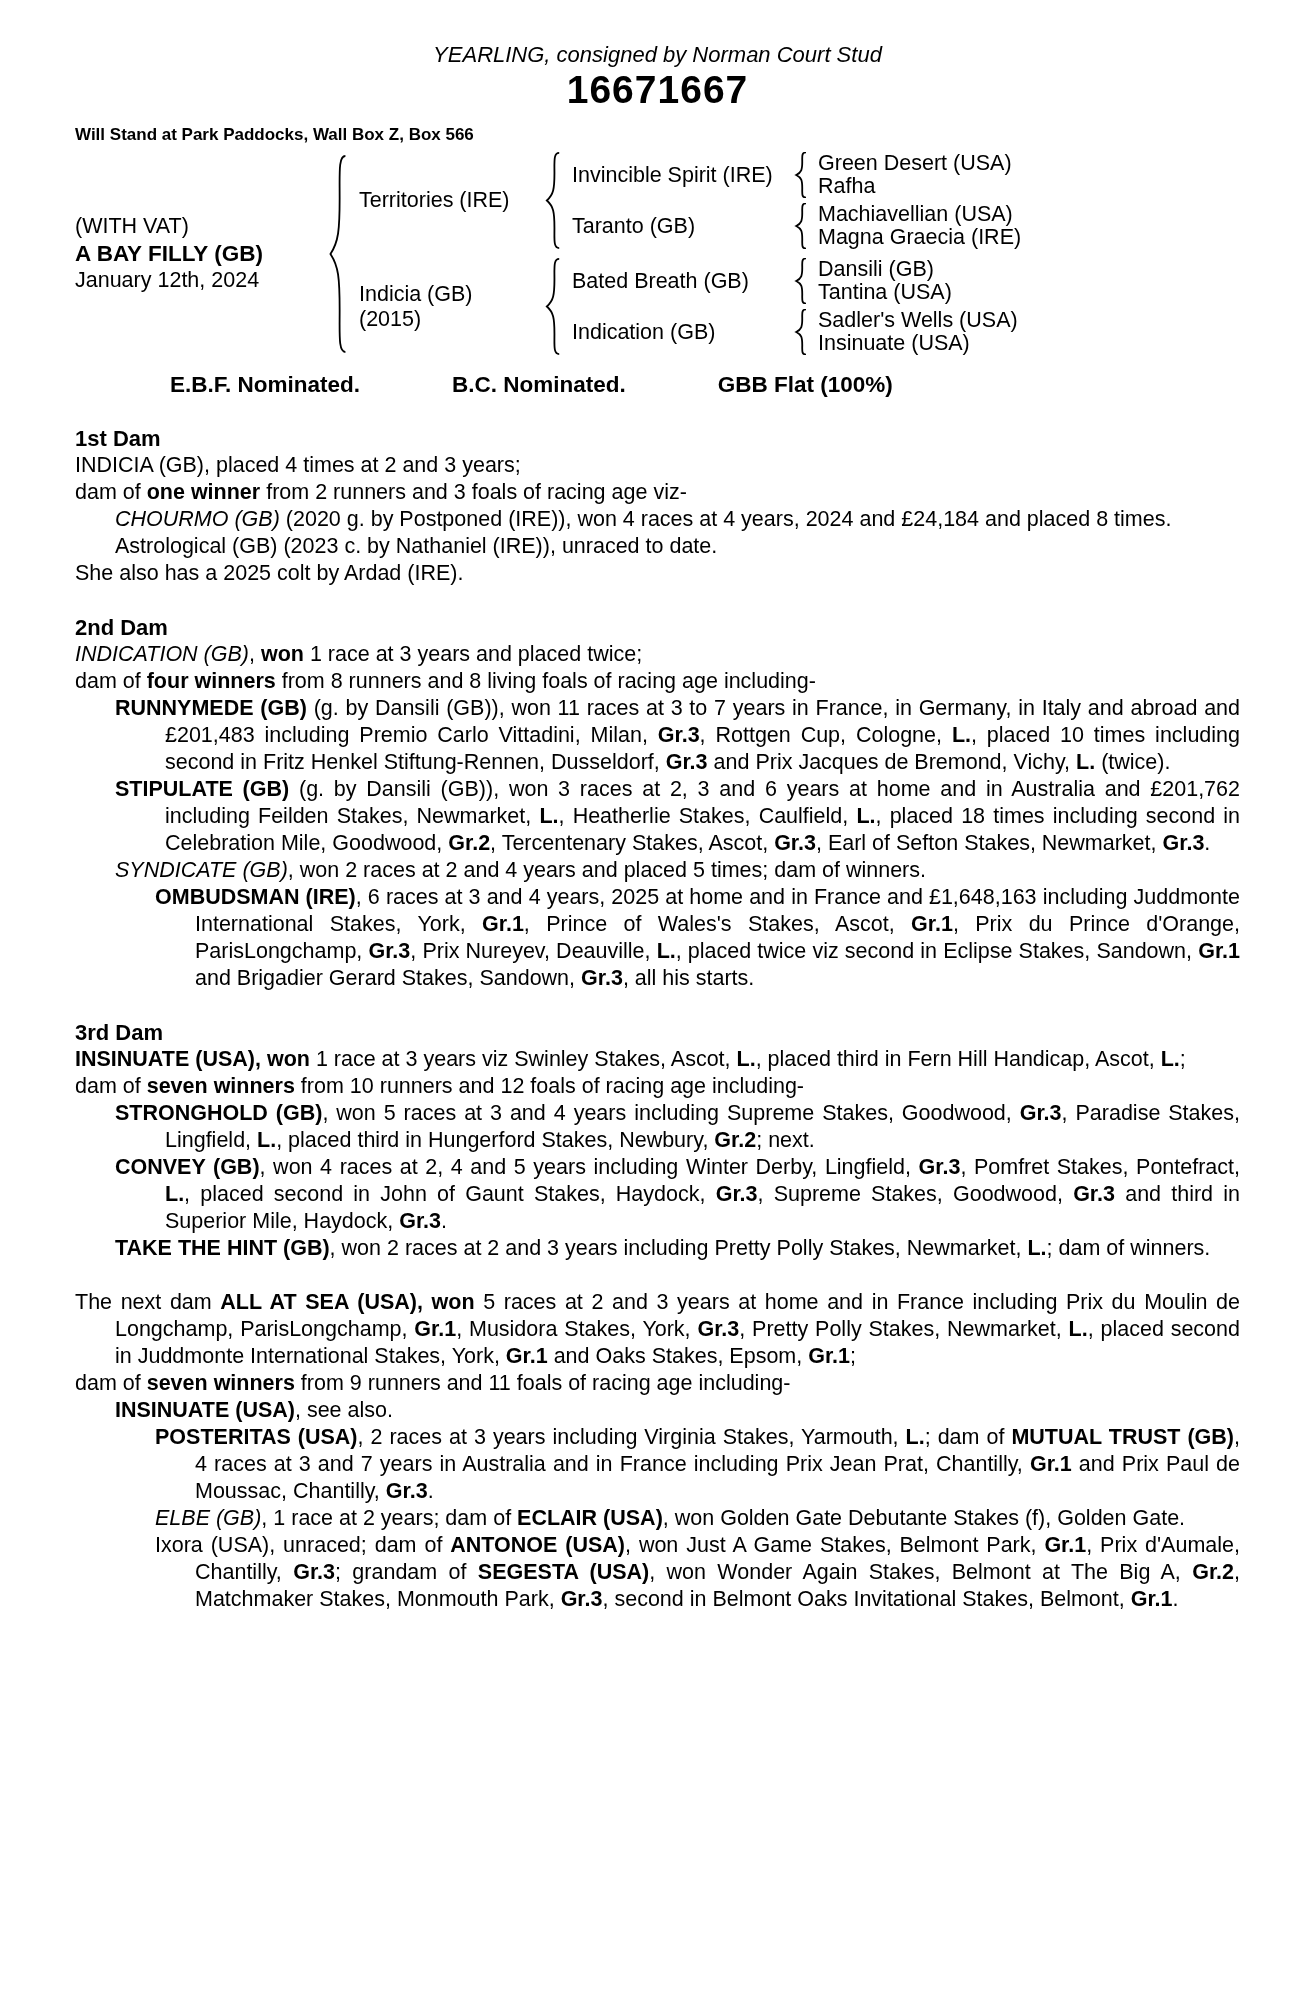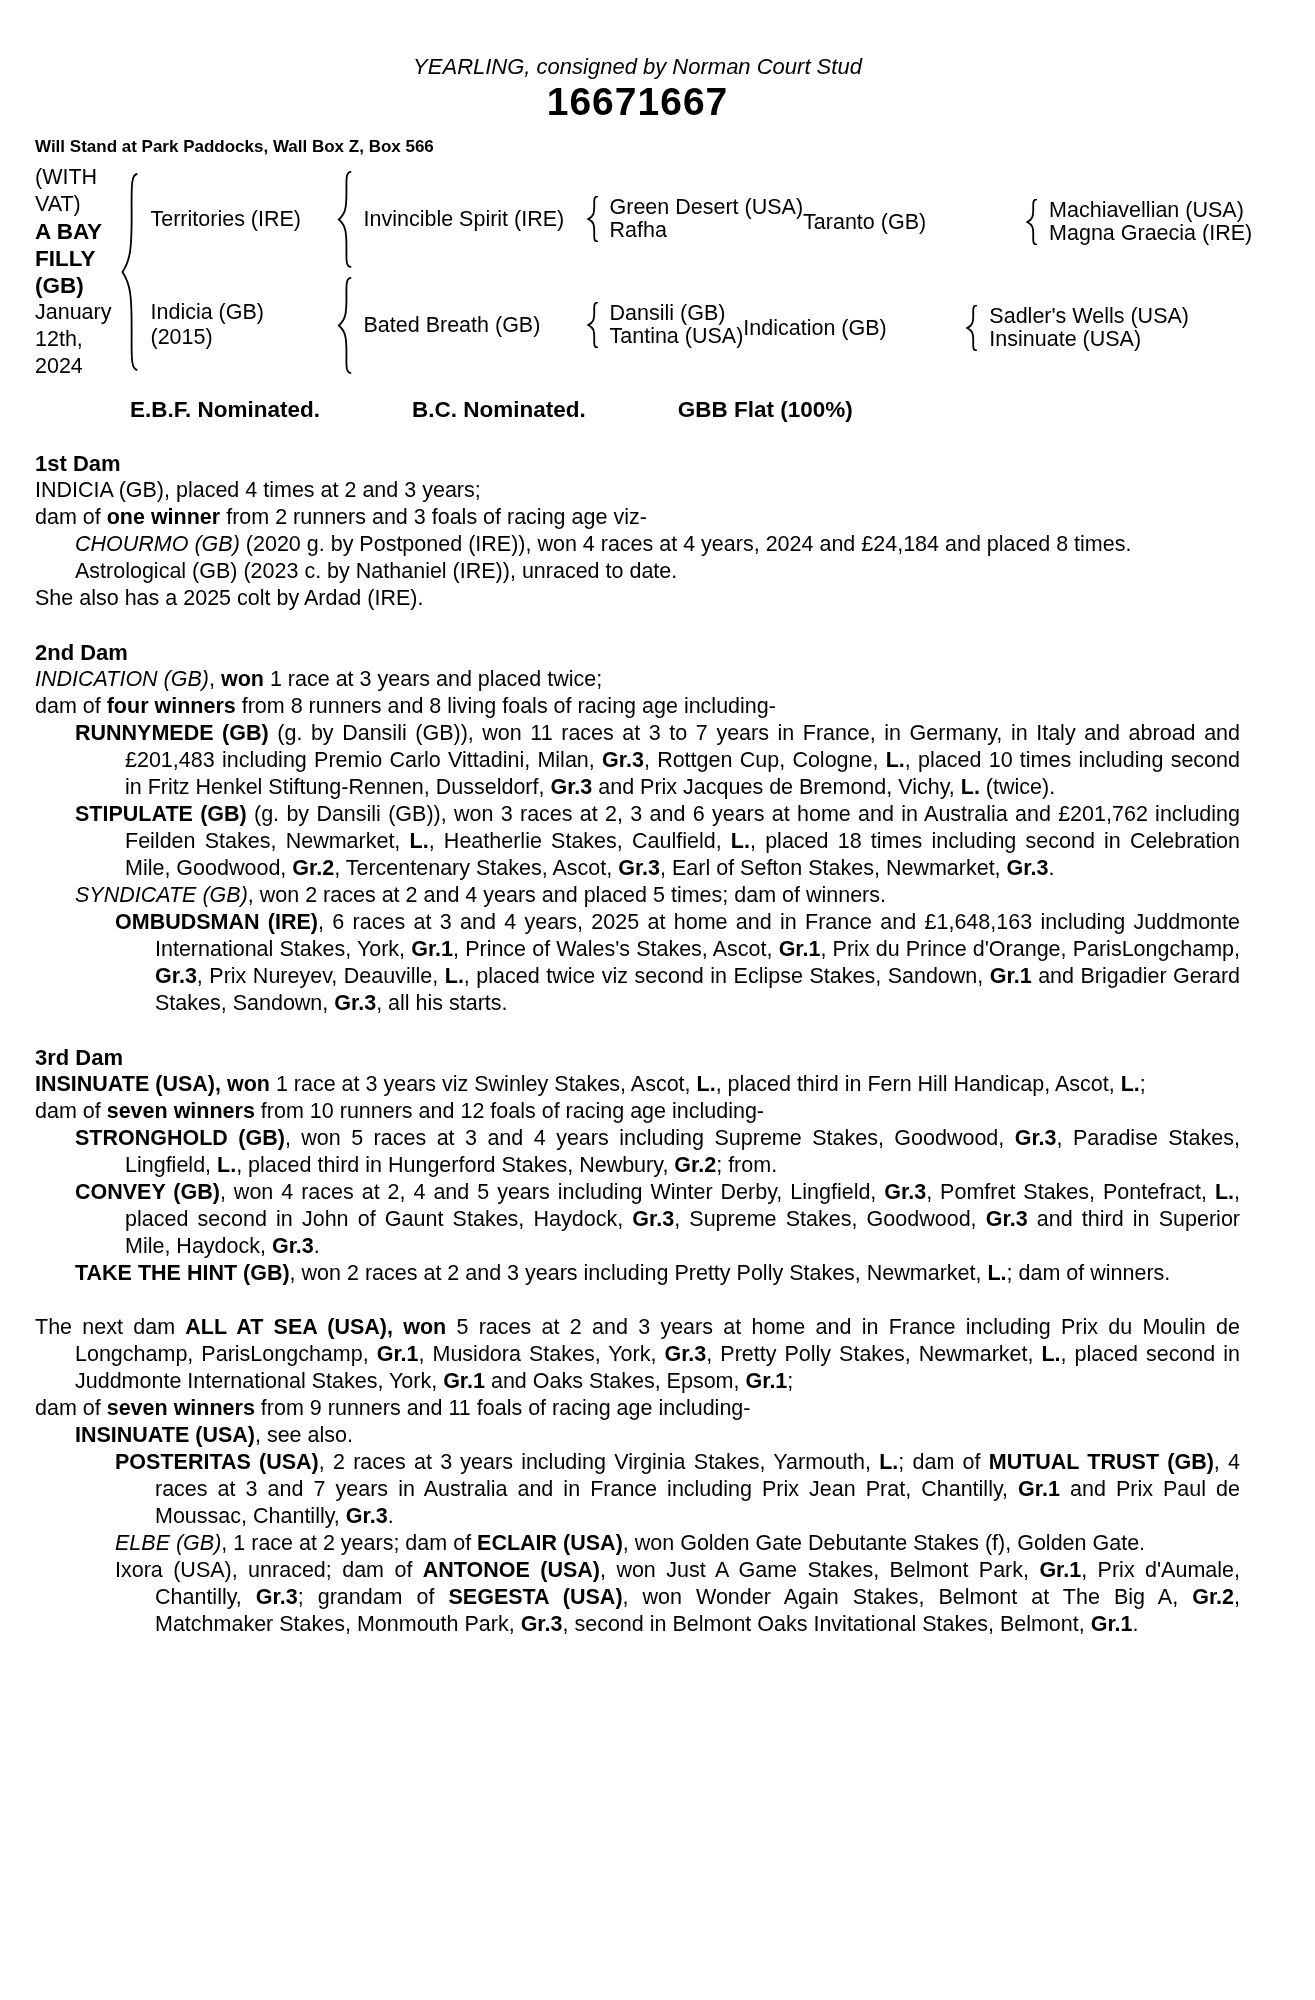--- a/index.html
+++ b/index.html
@@ -1,37 +1,37 @@
 <!DOCTYPE html>
 <html><head>
 <meta charset="utf-8">
 <style>
   html,body { margin:0; padding:0; }
   body {
     width:1315px; height:2000px; background:#ffffff; color:#000;
     font-family:"Liberation Sans", sans-serif; font-size:21.5px;
     overflow:hidden;
   }
-  .page { padding:42px 75px 0 35px;margin-top:12px; }
+  .page { padding:42px 75px 0 75px; }
 
   .consignor { text-align:center; font-style:italic; font-size:22px; line-height:26px; }
 
   .lot-row { display:flex; justify-content:center; align-items:baseline; margin-top:2px; }
   .lot { font-weight:bold; font-size:39px; line-height:40px; letter-spacing:1px; }
 
   .stand { font-weight:bold; font-size:17px; margin-top:12px; line-height:26px; }
 
   
   .pedigree { display:flex; align-items:center; margin-top:4px; }
   .subject { width:245px; line-height:27px; }
   .sname { font-weight:bold; font-size:22.5px; }
   .gen1col { display:flex; flex-direction:column; }
   .gen1item { display:flex; align-items:center; }
   .gen1item + .gen1item { margin-top:9px; }
-  .gen2col { display:flex; }
+  .gen2col { display:flex; flex-direction:column; }
   .gen2item { display:flex; align-items:center; }
   .gen2item + .gen2item { margin-top:5px; }
   .gen3col { display:flex; flex-direction:column; }
   .gen3col div { line-height:23px; white-space:nowrap; }
   .g1name { width:178px; line-height:25px; }
   .g2name { width:215px; line-height:24px; white-space:nowrap; }
   .brace { flex:none; margin:0 9px 0 7px; }
   .brace.sm { width:15px; height:46px; }
   .brace.md { width:19px; height:97px; }
   .brace.lg { width:23px; height:200px; }
@@ -158,21 +158,21 @@
         <p class="para ind0"><span>dam of </span><span class="b">four winners</span><span> from 8 runners and 8 living foals of racing age including-</span></p>
         <p class="para ind1"><span class="b">RUNNYMEDE (GB)</span><span> (g. by Dansili (GB)), won 11 races at 3 to 7 years in France, in Germany, in Italy and abroad and £201,483 including Premio Carlo Vittadini, Milan, </span><span class="b">Gr.3</span><span>, Rottgen Cup, Cologne, </span><span class="b">L.</span><span>, placed 10 times including second in Fritz Henkel Stiftung-Rennen, Dusseldorf, </span><span class="b">Gr.3</span><span> and Prix Jacques de Bremond, Vichy, </span><span class="b">L.</span><span> (twice).</span></p>
         <p class="para ind1"><span class="b">STIPULATE (GB)</span><span> (g. by Dansili (GB)), won 3 races at 2, 3 and 6 years at home and in Australia and £201,762 including Feilden Stakes, Newmarket, </span><span class="b">L.</span><span>, Heatherlie Stakes, Caulfield, </span><span class="b">L.</span><span>, placed 18 times including second in Celebration Mile, Goodwood, </span><span class="b">Gr.2</span><span>, Tercentenary Stakes, Ascot, </span><span class="b">Gr.3</span><span>, Earl of Sefton Stakes, Newmarket, </span><span class="b">Gr.3</span><span>.</span></p>
         <p class="para ind1"><span class="i">SYNDICATE (GB)</span><span>, won 2 races at 2 and 4 years and placed 5 times; dam of winners.</span></p>
         <p class="para ind2"><span class="b">OMBUDSMAN (IRE)</span><span>, 6 races at 3 and 4 years, 2025 at home and in France and £1,648,163 including Juddmonte International Stakes, York, </span><span class="b">Gr.1</span><span>, Prince of Wales's Stakes, Ascot, </span><span class="b">Gr.1</span><span>, Prix du Prince d'Orange, ParisLongchamp, </span><span class="b">Gr.3</span><span>, Prix Nureyev, Deauville, </span><span class="b">L.</span><span>, placed twice viz second in Eclipse Stakes, Sandown, </span><span class="b">Gr.1</span><span> and Brigadier Gerard Stakes, Sandown, </span><span class="b">Gr.3</span><span>, all his starts.</span></p>
       </section>
       <section class="dam-section">
         <h3 class="dam-heading">3rd Dam</h3>
         <p class="para ind0"><span class="b">INSINUATE (USA), won</span><span> 1 race at 3 years viz Swinley Stakes, Ascot, </span><span class="b">L.</span><span>, placed third in Fern Hill Handicap, Ascot, </span><span class="b">L.</span><span>;</span></p>
         <p class="para ind0"><span>dam of </span><span class="b">seven winners</span><span> from 10 runners and 12 foals of racing age including-</span></p>
-        <p class="para ind1"><span class="b">STRONGHOLD (GB)</span><span>, won 5 races at 3 and 4 years including Supreme Stakes, Goodwood, </span><span class="b">Gr.3</span><span>, Paradise Stakes, Lingfield, </span><span class="b">L.</span><span>, placed third in Hungerford Stakes, Newbury, </span><span class="b">Gr.2</span><span>; from.</span></p>
+        <p class="para ind1"><span class="b">STRONGHOLD (GB)</span><span>, won 5 races at 3 and 4 years including Supreme Stakes, Goodwood, </span><span class="b">Gr.3</span><span>, Paradise Stakes, Lingfield, </span><span class="b">L.</span><span>, placed third in Hungerford Stakes, Newbury, </span><span class="b">Gr.2</span><span>; next.</span></p>
         <p class="para ind1"><span class="b">CONVEY (GB)</span><span>, won 4 races at 2, 4 and 5 years including Winter Derby, Lingfield, </span><span class="b">Gr.3</span><span>, Pomfret Stakes, Pontefract, </span><span class="b">L.</span><span>, placed second in John of Gaunt Stakes, Haydock, </span><span class="b">Gr.3</span><span>, Supreme Stakes, Goodwood, </span><span class="b">Gr.3</span><span> and third in Superior Mile, Haydock, </span><span class="b">Gr.3</span><span>.</span></p>
         <p class="para ind1"><span class="b">TAKE THE HINT (GB)</span><span>, won 2 races at 2 and 3 years including Pretty Polly Stakes, Newmarket, </span><span class="b">L.</span><span>; dam of winners.</span></p>
       </section>
       <section class="dam-section">
         <p class="para ind0"><span>The next dam </span><span class="b">ALL AT SEA (USA), won</span><span> 5 races at 2 and 3 years at home and in France including Prix du Moulin de Longchamp, ParisLongchamp, </span><span class="b">Gr.1</span><span>, Musidora Stakes, York, </span><span class="b">Gr.3</span><span>, Pretty Polly Stakes, Newmarket, </span><span class="b">L.</span><span>, placed second in Juddmonte International Stakes, York, </span><span class="b">Gr.1</span><span> and Oaks Stakes, Epsom, </span><span class="b">Gr.1</span><span>;</span></p>
         <p class="para ind0"><span>dam of </span><span class="b">seven winners</span><span> from 9 runners and 11 foals of racing age including-</span></p>
         <p class="para ind1"><span class="b">INSINUATE (USA)</span><span>, see also.</span></p>
         <p class="para ind2"><span class="b">POSTERITAS (USA)</span><span>, 2 races at 3 years including Virginia Stakes, Yarmouth, </span><span class="b">L.</span><span>; dam of </span><span class="b">MUTUAL TRUST (GB)</span><span>, 4 races at 3 and 7 years in Australia and in France including Prix Jean Prat, Chantilly, </span><span class="b">Gr.1</span><span> and Prix Paul de Moussac, Chantilly, </span><span class="b">Gr.3</span><span>.</span></p>
         <p class="para ind2"><span class="i">ELBE (GB)</span><span>, 1 race at 2 years; dam of </span><span class="b">ECLAIR (USA)</span><span>, won Golden Gate Debutante Stakes (f), Golden Gate.</span></p>
         <p class="para ind2"><span>Ixora (USA), unraced; dam of </span><span class="b">ANTONOE (USA)</span><span>, won Just A Game Stakes, Belmont Park, </span><span class="b">Gr.1</span><span>, Prix d'Aumale, Chantilly, </span><span class="b">Gr.3</span><span>; grandam of </span><span class="b">SEGESTA (USA)</span><span>, won Wonder Again Stakes, Belmont at The Big A, </span><span class="b">Gr.2</span><span>, Matchmaker Stakes, Monmouth Park, </span><span class="b">Gr.3</span><span>, second in Belmont Oaks Invitational Stakes, Belmont, </span><span class="b">Gr.1</span><span>.</span></p>

